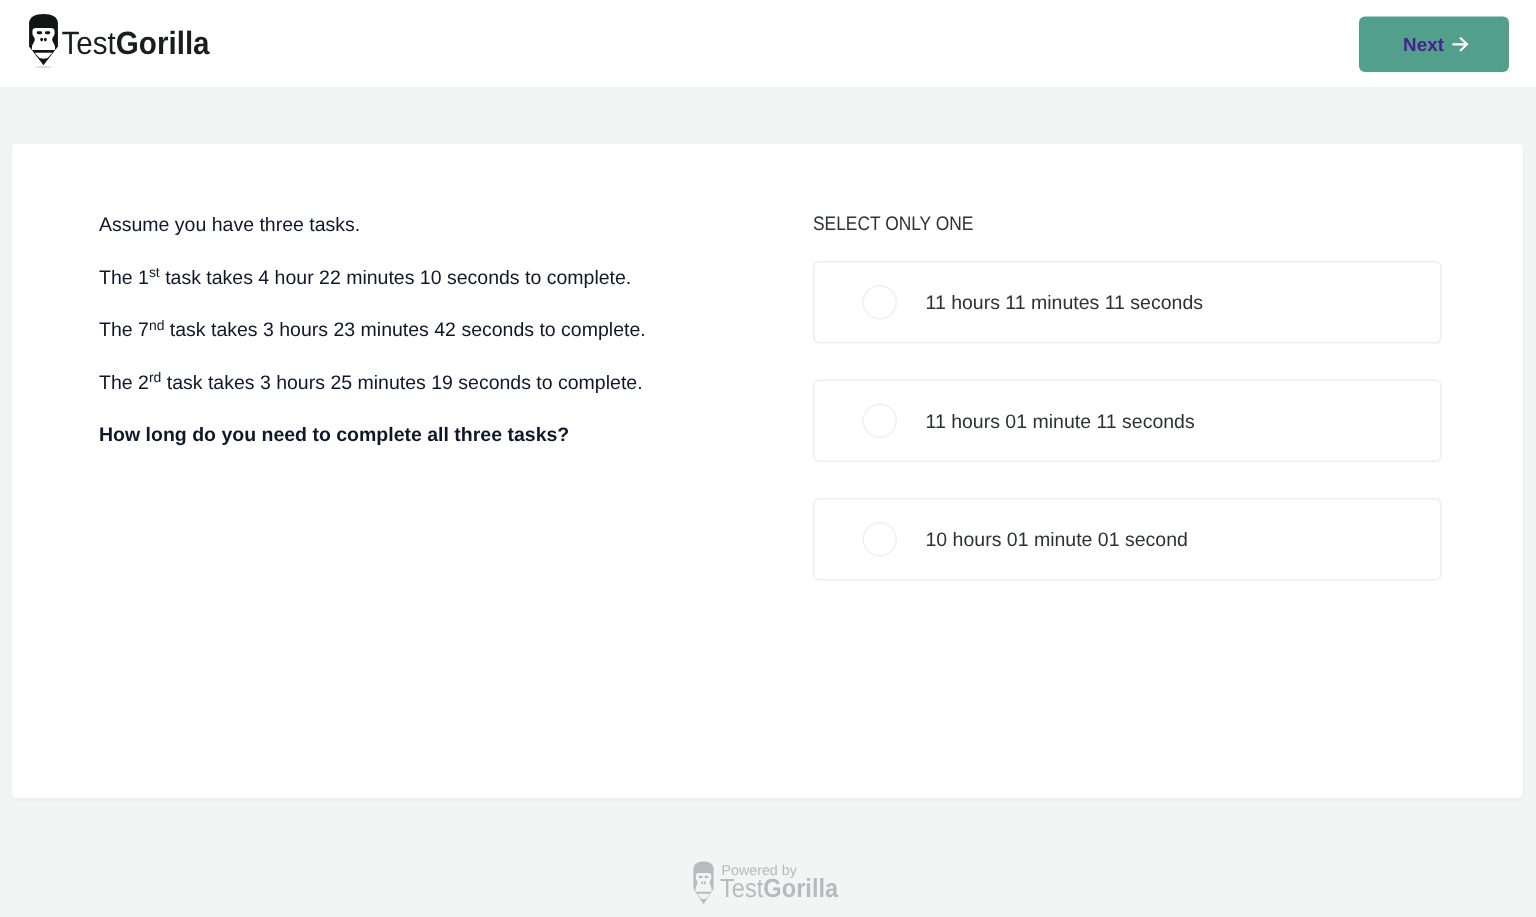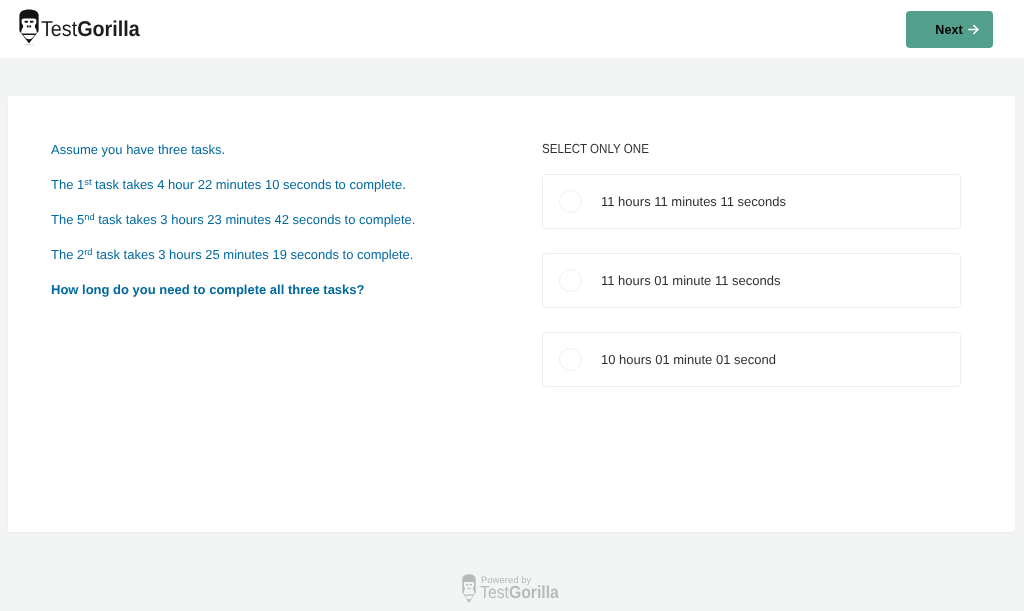--- a/index.html
+++ b/index.html
@@ -25,58 +25,58 @@
   .logo-mark { position: absolute; left: -0.3px; top: 0px; width: 20px; height: 37px; display: block; }
   .logo-word { transform: translateZ(0) scaleX(0.918); transform-origin: left center;
                position: absolute; left: 21.6px; top: 6.5px; font-size: 21.5px;
                letter-spacing: 0px; line-height: 26px;
                color: #1b1c1d; white-space: nowrap; }
   .logo-word .light { font-weight: 400; }
   .logo-word .bold { font-weight: 700; }
 
   .next-btn {
     position: absolute; left: 906px; top: 11px;
-    width: 87px; height: 37px;
+    width: 100px; height: 37px;
     background: #52a08b;
     border: none; border-radius: 4px;
-    color: #000000; font-size: 12.5px; font-weight: 700; letter-spacing: 0.1px;
+    color: #4c1d95; font-size: 12.5px; font-weight: 700; letter-spacing: 0.1px;
     font-family: "Liberation Sans", sans-serif;
     padding: 16px; cursor: pointer;
   }
   .next-btn .lbl { position: absolute; left: 29.3px; top: 10.6px; display: inline-block;
                    transform: translateZ(0); line-height: 17px; }
   .next-arrow { position: absolute; left: 61.8px; top: 12.7px; width: 11px; height: 11px; display: block; }
 
   
   .card {
     position: absolute; left: 8px; top: 96px; width: 1007px; height: 436px;
     background: #fff; border-radius: 3px;
     box-shadow: 0 1px 3px rgba(0,0,0,0.035);
   }
   .left-col { position: absolute; left: 43px; top: 45px; width: 470px; height: 200px; }
   .right-col { position: absolute; left: 526px; top: 44px; width: 420px; }
   .options { position: absolute; left: 0; top: 34px; }
 
-  .q-line { transform: translateZ(0); position: absolute; left: 0; font-size: 13px; color: #0369a1; line-height: 17px;
+  .q-line { transform: translateZ(0); position: absolute; left: 15px; font-size: 13px; color: #0f172a; line-height: 17px;
             margin: 0; padding: 0; white-space: nowrap; }
   .q-line sup { font-size: 9.3px; vertical-align: 4.2px; letter-spacing: 0; line-height: 0; }
   .q-line.bold { font-weight: 700; text-align: right; }
 
   .select-label {
     position: absolute; left: 8px; top: 0px;
     transform: translateZ(0) scaleX(0.885); transform-origin: left center;
     font-size: 13.1px; color: #2e3133; letter-spacing: 0px;
     line-height: 17px; white-space: nowrap;
   }
   .option {
     width: 419px; height: 55px;
     border: 1px solid #ededed; border-radius: 4px; background: #fff;
     display: flex; align-items: center;
     margin-bottom: 24px; cursor: pointer;
-    position: relative; left: 8px;
+    position: relative; left: 8px; padding-left: 16px;
   }
   .option:last-child { margin-bottom: 16px; }
   .radio {
     width: 23px; height: 23px; border-radius: 50%;
     border: 1px solid #eff0f0; margin-left: 16px; flex: none;
   }
   .opt-text { transform: translateZ(0); display:inline-block; font-size: 13px; color: #2e3133; margin-left: 19px; }
 
   
   .footer { position: absolute; left: 0; top: 533px; width: 1024px; height: 78px; }
@@ -118,21 +118,21 @@
           <path d="M5.8 1.5 L10.0 5.5 L5.8 9.5" stroke="#fff" stroke-width="1.5" stroke-linecap="round" stroke-linejoin="round" fill="none"></path>
         </svg>
       </span>
     </button>
   </div>
 
   <div class="card">
     <div class="left-col">
         <p class="q-line" style="top: 0px;">Assume you have three tasks.</p>
         <p class="q-line" style="top: 34.9px;"><span>The 1</span><sup>st</sup><span> task takes 4 hour 22 minutes 10 seconds to complete.</span></p>
-        <p class="q-line" style="top: 69.8px;"><span>The 5</span><sup>nd</sup><span> task takes 3 hours 23 minutes 42 seconds to complete.</span></p>
+        <p class="q-line" style="top: 69.8px;"><span>The 7</span><sup>nd</sup><span> task takes 3 hours 23 minutes 42 seconds to complete.</span></p>
         <p class="q-line" style="top: 104.7px;"><span>The 2</span><sup>rd</sup><span> task takes 3 hours 25 minutes 19 seconds to complete.</span></p>
         <p class="q-line bold" style="top: 139.6px;">How long do you need to complete all three tasks?</p>
       </div>
     <div class="right-col">
       <div class="select-label">SELECT ONLY ONE</div>
       <div class="options">
           <div class="option">
             <span class="radio"></span>
             <span class="opt-text">11 hours 11 minutes 11 seconds</span>
           </div>

